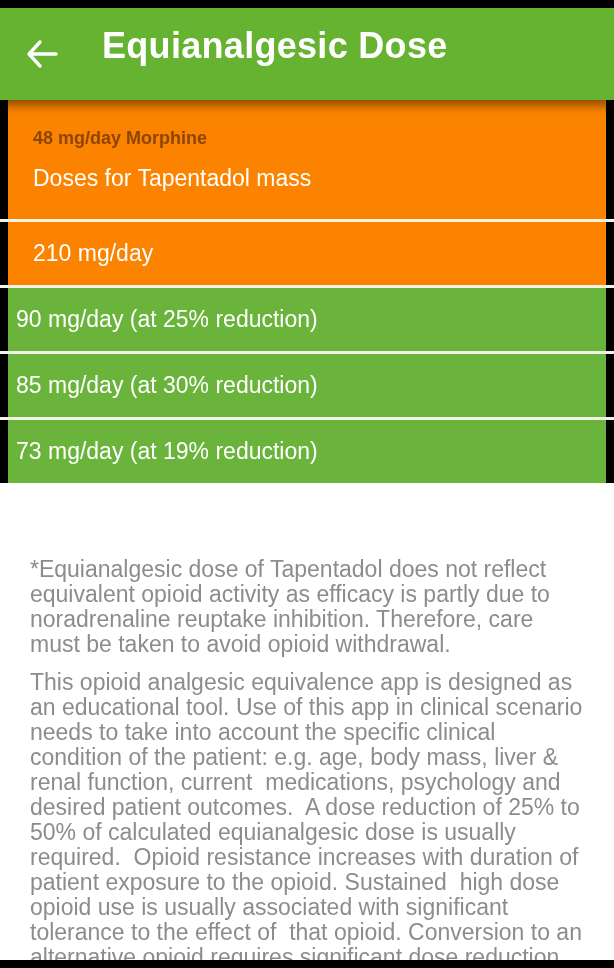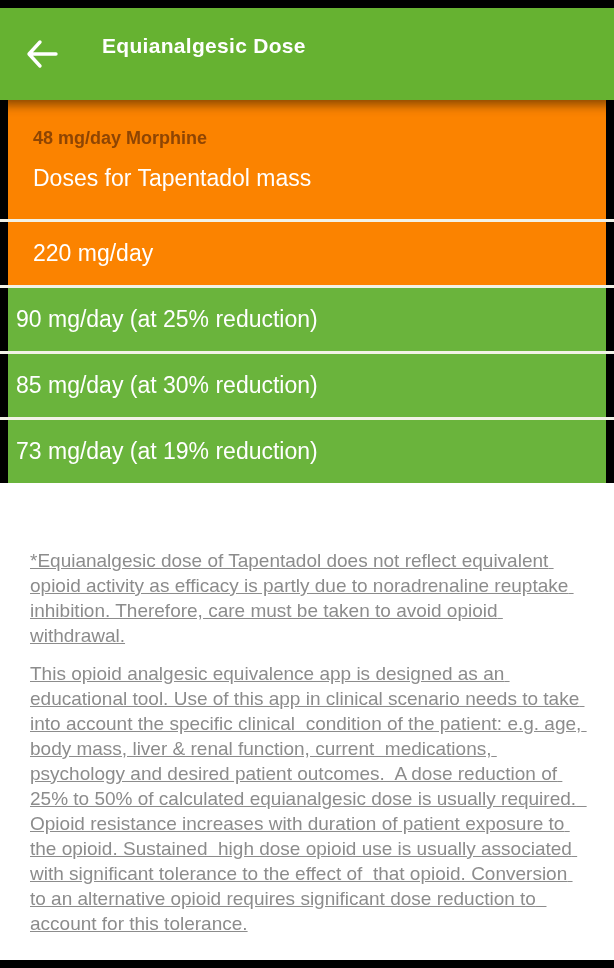--- a/index.html
+++ b/index.html
@@ -37,21 +37,21 @@
     width: 40px;
     height: 40px;
     display: flex;
     align-items: center;
     justify-content: center;
     cursor: pointer;
   }
   .appbar h1 {
     margin: 0 0 16px 40px;
     color: #fff;
-    font-size: 21px;
+    font-size: 36px;
     font-weight: 700;
     letter-spacing: 0.3px;
   }
 
   
   .list-frame { flex: 0 0 auto; background: var(--frame-black, #000); position: relative; z-index: 1; }
   .summary { padding: 0 8px; }
   .summary-bg {
     height: 119px;
     box-sizing: border-box;
@@ -83,26 +83,25 @@
 
   
   .notes {
     flex: 1 1 auto;
     background: #fff;
     padding: 63px 31px 0 30px;
     box-sizing: border-box;
     overflow: hidden;
   }
   .notes p {
-    margin: 2px 0 13px 0;
+    margin: 11px 0 13px 0;
     color: var(--note-text, #8C8C8C);
-    font-size: 19px;
+    font-size: 23px;
     line-height: 25px;
     white-space: pre-wrap;
-    text-decoration: underline;
   }
 </style>
 </head>
 <body>
 
 <div class="screen">
   <div class="top-frame"></div>
 
   <header class="appbar">
     <button class="back-btn" aria-label="Back">
@@ -120,21 +119,21 @@
       <div class="summary-bg">
         <div class="source-dose">48 mg/day Morphine</div>
         <div class="target-title">Doses for Tapentadol mass</div>
       </div>
     </section>
 
     <div class="dose-list">
 
         <div class="dose-row orange">
           <div class="dose-bg">
-            <span class="dose-label">220 mg/day</span>
+            <span class="dose-label">210 mg/day</span>
           </div>
         </div>
 
         <div class="dose-row green">
           <div class="dose-bg">
             <span class="dose-label">90 mg/day (at 25% reduction)</span>
           </div>
         </div>
 
         <div class="dose-row green">

